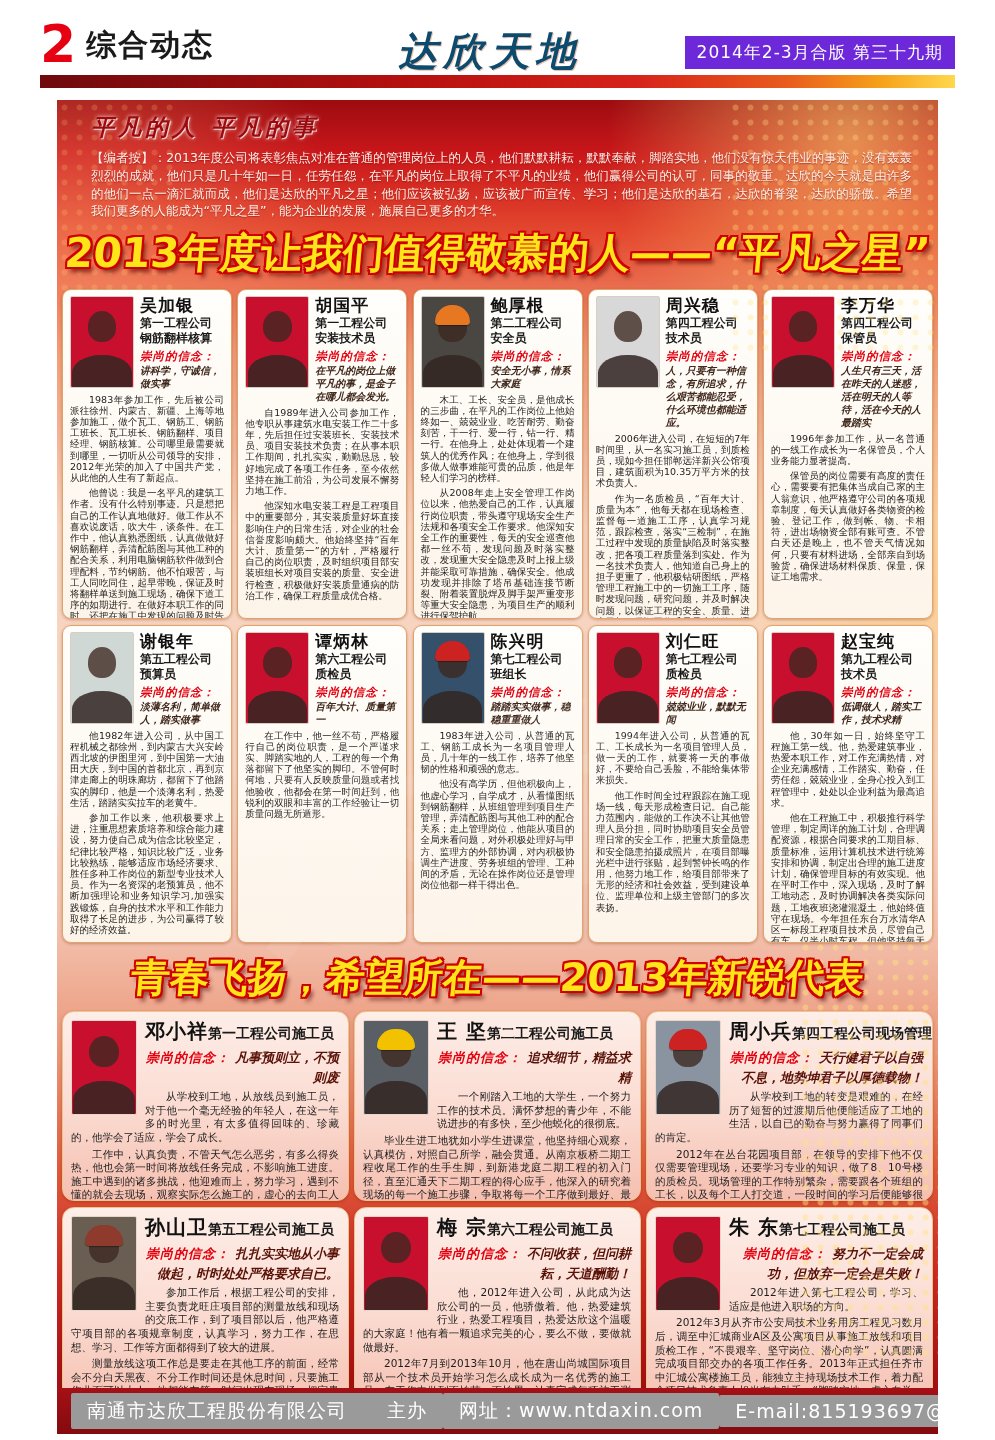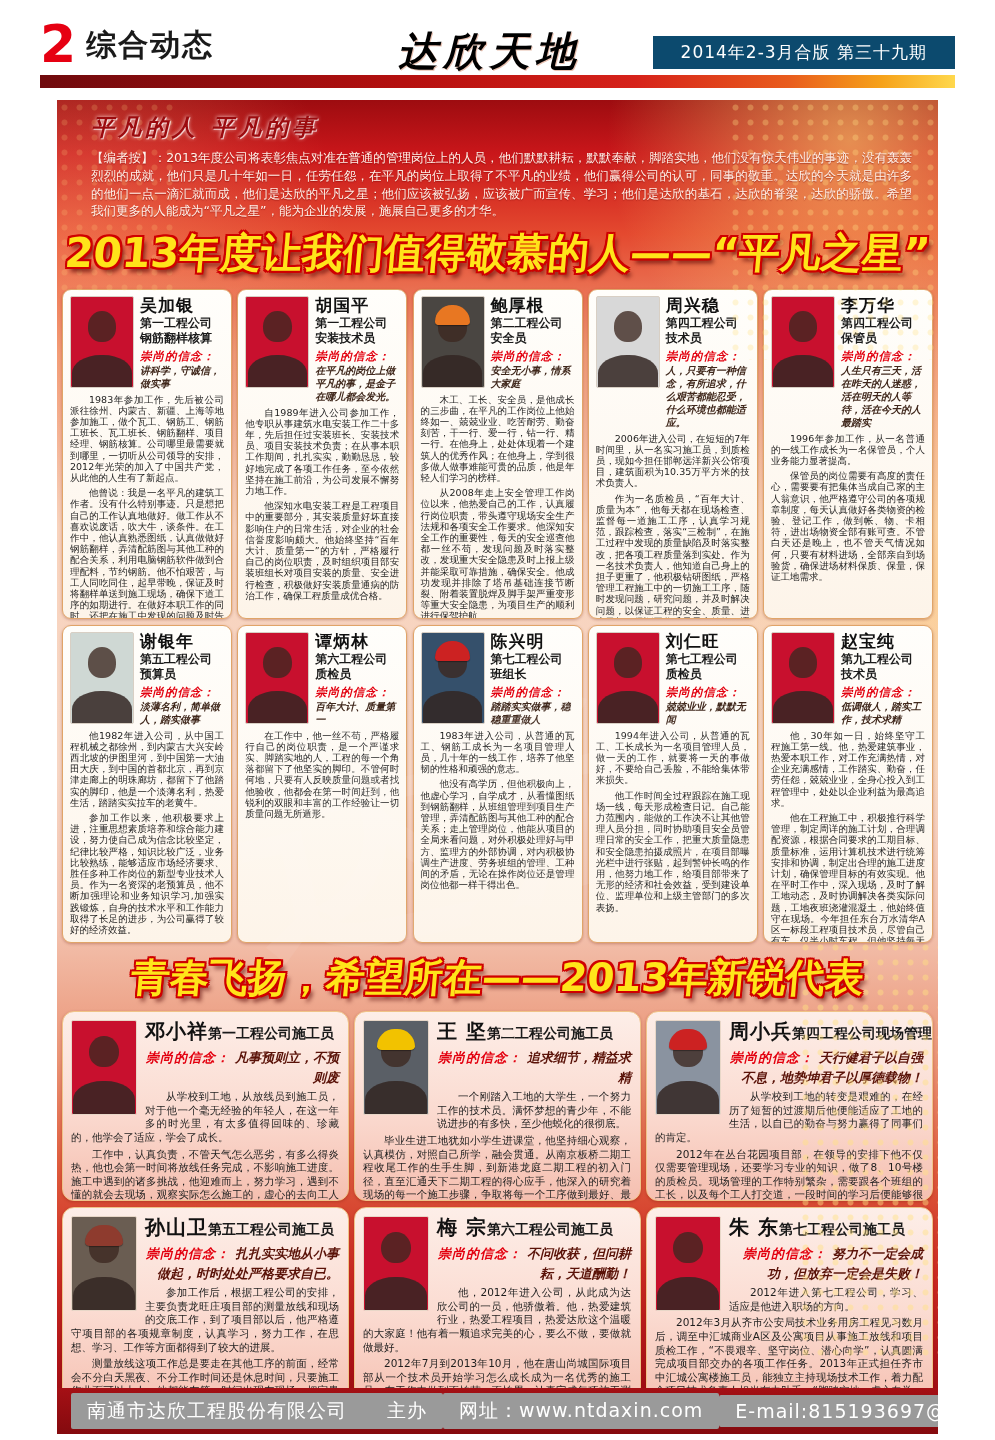--- a/index.html
+++ b/index.html
@@ -7,24 +7,24 @@
     width:995px;height:1440px;background:#ffffff;overflow:hidden;position:relative;
     font-family:"DejaVu Sans","Liberation Sans",sans-serif;
     -webkit-font-smoothing:antialiased;
   }
   
   .page-header{height:88px;position:relative;background:#fff;}
   .hdr-left{position:absolute;left:40px;top:18px;display:flex;align-items:flex-end;}
   .hdr-pagenum{color:#e60012;font-size:52px;font-weight:bold;line-height:1;letter-spacing:-2px;}
   .hdr-section{color:#1a1a1a;font-size:30px;font-weight:bold;margin-left:12px;margin-bottom:4px;letter-spacing:2px;}
   .hdr-masthead{position:absolute;left:0;right:16px;top:24px;text-align:center;
-    color:#000000;font-size:40px;font-weight:bold;font-style:italic;letter-spacing:6px;
+    color:#0c4a6e;font-size:40px;font-weight:bold;font-style:italic;letter-spacing:6px;
     font-family:"DejaVu Serif","Liberation Serif",serif;text-shadow:1px 1px 0 #e8c0b0;}
-  .hdr-issue{position:absolute;right:40px;top:36px;background:#0c4a6e;color:#fff;
-    font-size:17px;padding:5px 28px;letter-spacing:1px;}
+  .hdr-issue{position:absolute;right:40px;top:36px;background:#6d28d9;color:#fff;
+    font-size:17px;padding:5px 12px;letter-spacing:1px;}
   .hdr-bar{position:absolute;left:40px;right:40px;bottom:0;height:13px;
     background:linear-gradient(90deg,#6f0a0d,#b5100f 40%,#d6221a 65%,#e95d1d 82%,#f6a21a 92%,#ffd84d 100%);}
   
   .red-area{
     position:absolute;left:57px;top:100px;width:881px;height:1334px;overflow:hidden;
     background:
       radial-gradient(circle at 90% 3%, rgba(255,224,120,.6), rgba(255,224,120,0) 16%),
       radial-gradient(circle at 100% 36%, rgba(255,200,100,.45), rgba(255,200,100,0) 20%),
       radial-gradient(circle at 2% 10%, rgba(255,170,120,.35), rgba(255,170,120,0) 18%),
       linear-gradient(180deg,#9d0c10 0%,#c9161a 4%,#e4492f 10%,#f09a77 19%,#f8d3bd 32%,

